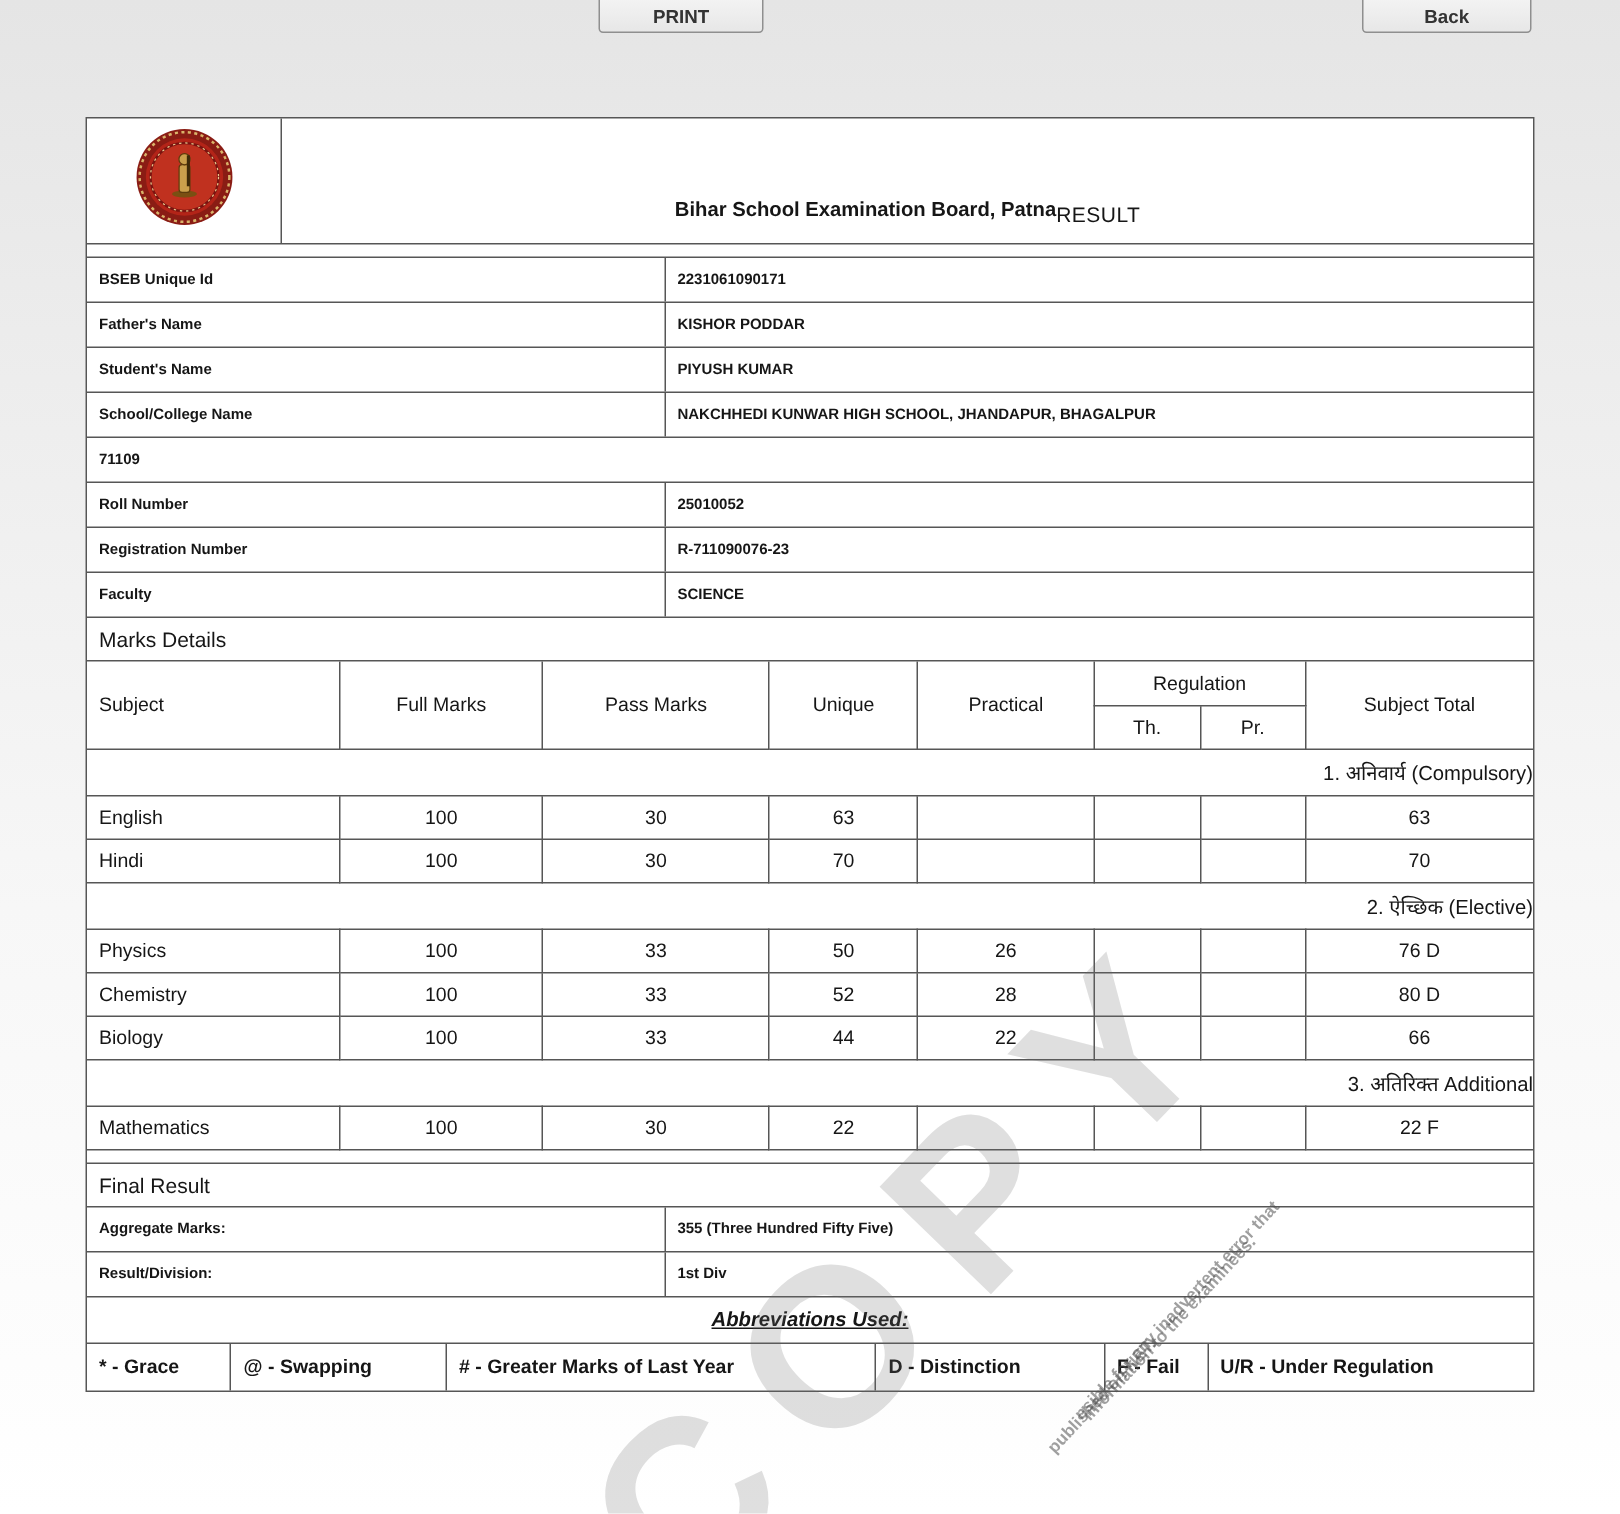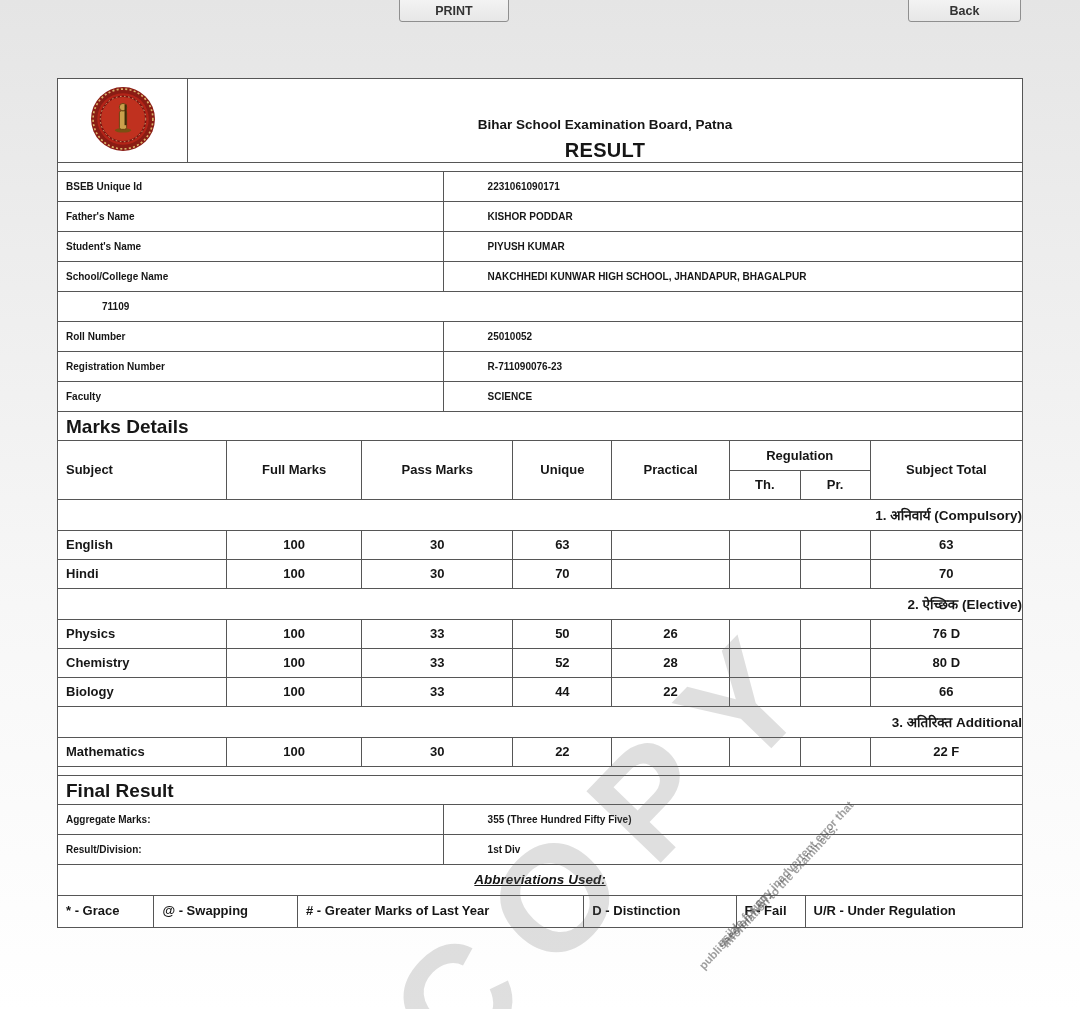--- a/index.html
+++ b/index.html
@@ -22,36 +22,36 @@
   #print-btn { left:399px; width:110px; }
   #back-btn  { left:908px; width:113px; }
 
   
   .certificate {
     position:absolute; left:57px; top:78px; width:966px;
     background:#ffffff; border:1px solid #565656;
   }
   .cert-header { display:flex; height:84px; border-bottom:1px solid #565656; }
   .logo-cell { width:130px; border-right:1px solid #565656; display:flex; align-items:center; justify-content:center; }
-  .title-cell { flex:1; display:flex; flex-direction:column; align-items:center; justify-content:center;margin-top:38px; }
+  .title-cell { flex:1; display:flex; align-items:center; justify-content:center;margin-top:38px; }
   .board-name { font-size:13.5px; font-weight:bold; }
-  .result-title { font-size:20px; font-weight:bold; margin-top:7px; letter-spacing:.3px; }
+  .result-title { font-size:14px; font-weight:normal; margin-top:7px; letter-spacing:.3px; }
   .exam-title { font-size:15.5px; font-weight:bold; margin-top:8px; letter-spacing:.2px; }
 
   .spacer-row { height:9px; border-bottom:1px solid #565656; }
 
   .info-row { display:flex; height:30px; border-bottom:1px solid #565656; font-size:10px; font-weight:bold; }
   .info-row .cell-label { width:40%; border-right:1px solid #565656; padding-left:8px; line-height:29px; }
-  .info-row .cell-value { flex:1; padding-left:8px; line-height:29px;margin-left:36px; }
-
-  .wide-label-row { height:29px; border-bottom:1px solid #565656; font-size:19px; font-weight:bold; padding-left:8px; line-height:29px; }
+  .info-row .cell-value { flex:1; padding-left:8px; line-height:29px; }
+
+  .wide-label-row { height:29px; border-bottom:1px solid #565656; font-size:14px; font-weight:normal; padding-left:8px; line-height:29px; }
 
   
   table.marks { width:100%; border-collapse:collapse; table-layout:fixed; }
-  .marks th, .marks td { border:1px solid #565656; font-size:13px; font-weight:bold; text-align:center; overflow:hidden; }
+  .marks th, .marks td { border:1px solid #565656; font-size:13px; font-weight:normal; text-align:center; overflow:hidden; }
   .marks tr > *:first-child { border-left:none; }
   .marks tr > *:last-child  { border-right:none; }
   .marks thead tr:first-child > * { border-top:none; }
   .marks thead th { height:29px; }
   .marks td { height:29px; }
   .marks td.subj { text-align:left; padding-left:8px; }
   .marks td.section { text-align:right; padding-left:8px; height:31px; font-size:13.5px; }
   col.c-subject{width:17.5%} col.c-full{width:14%} col.c-pass{width:15.7%}
   col.c-theory{width:10.25%} col.c-prac{width:12.2%}
   col.c-rth{width:7.35%} col.c-rpr{width:7.25%} col.c-total{width:15.75%}

